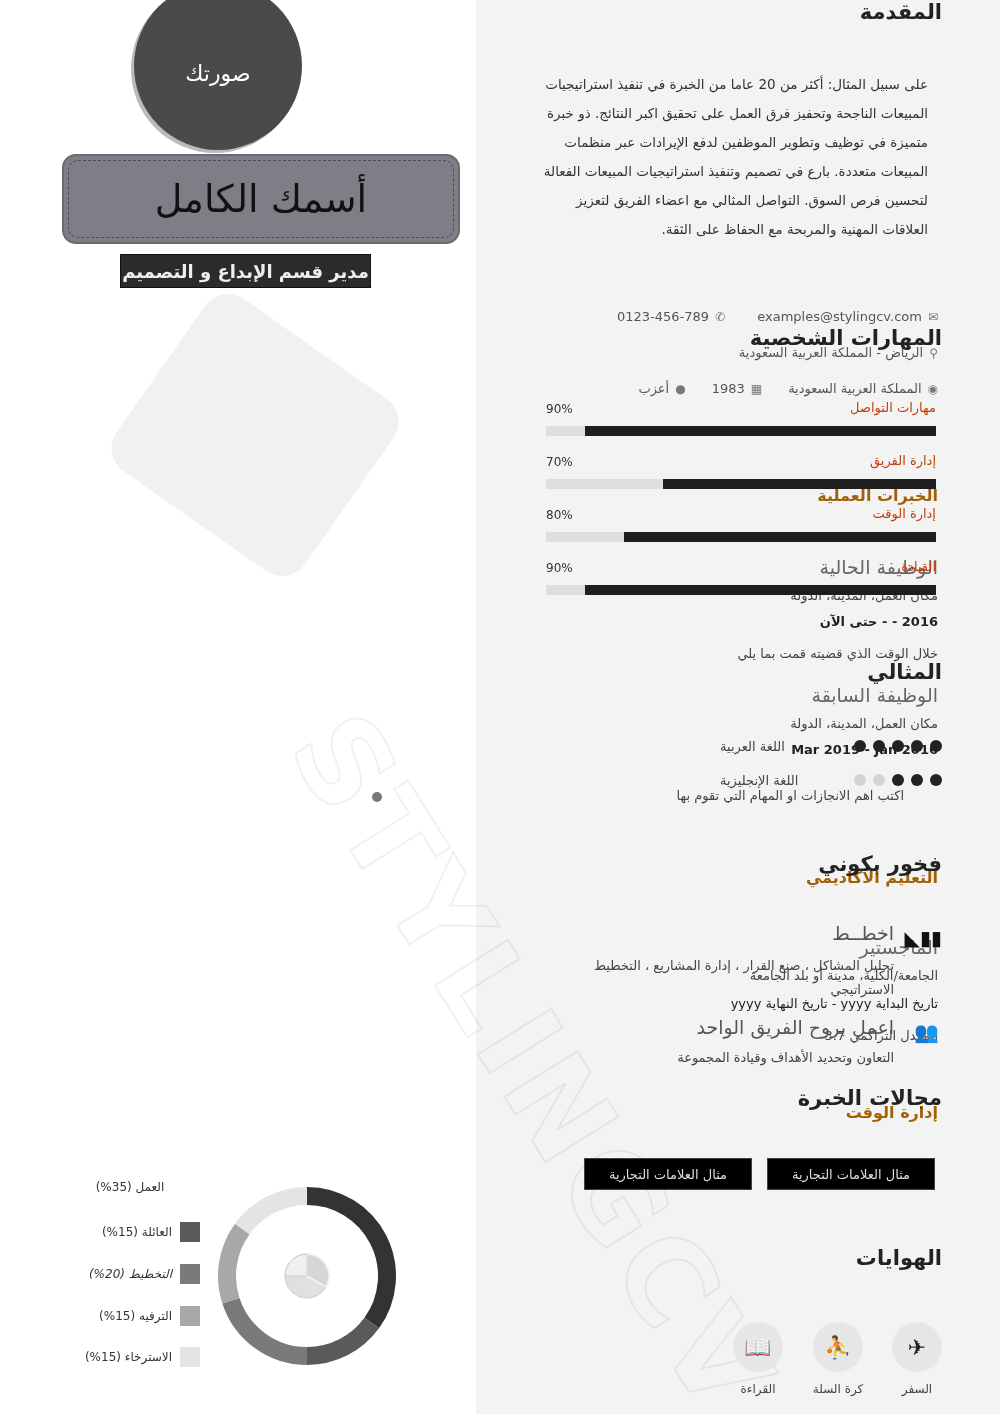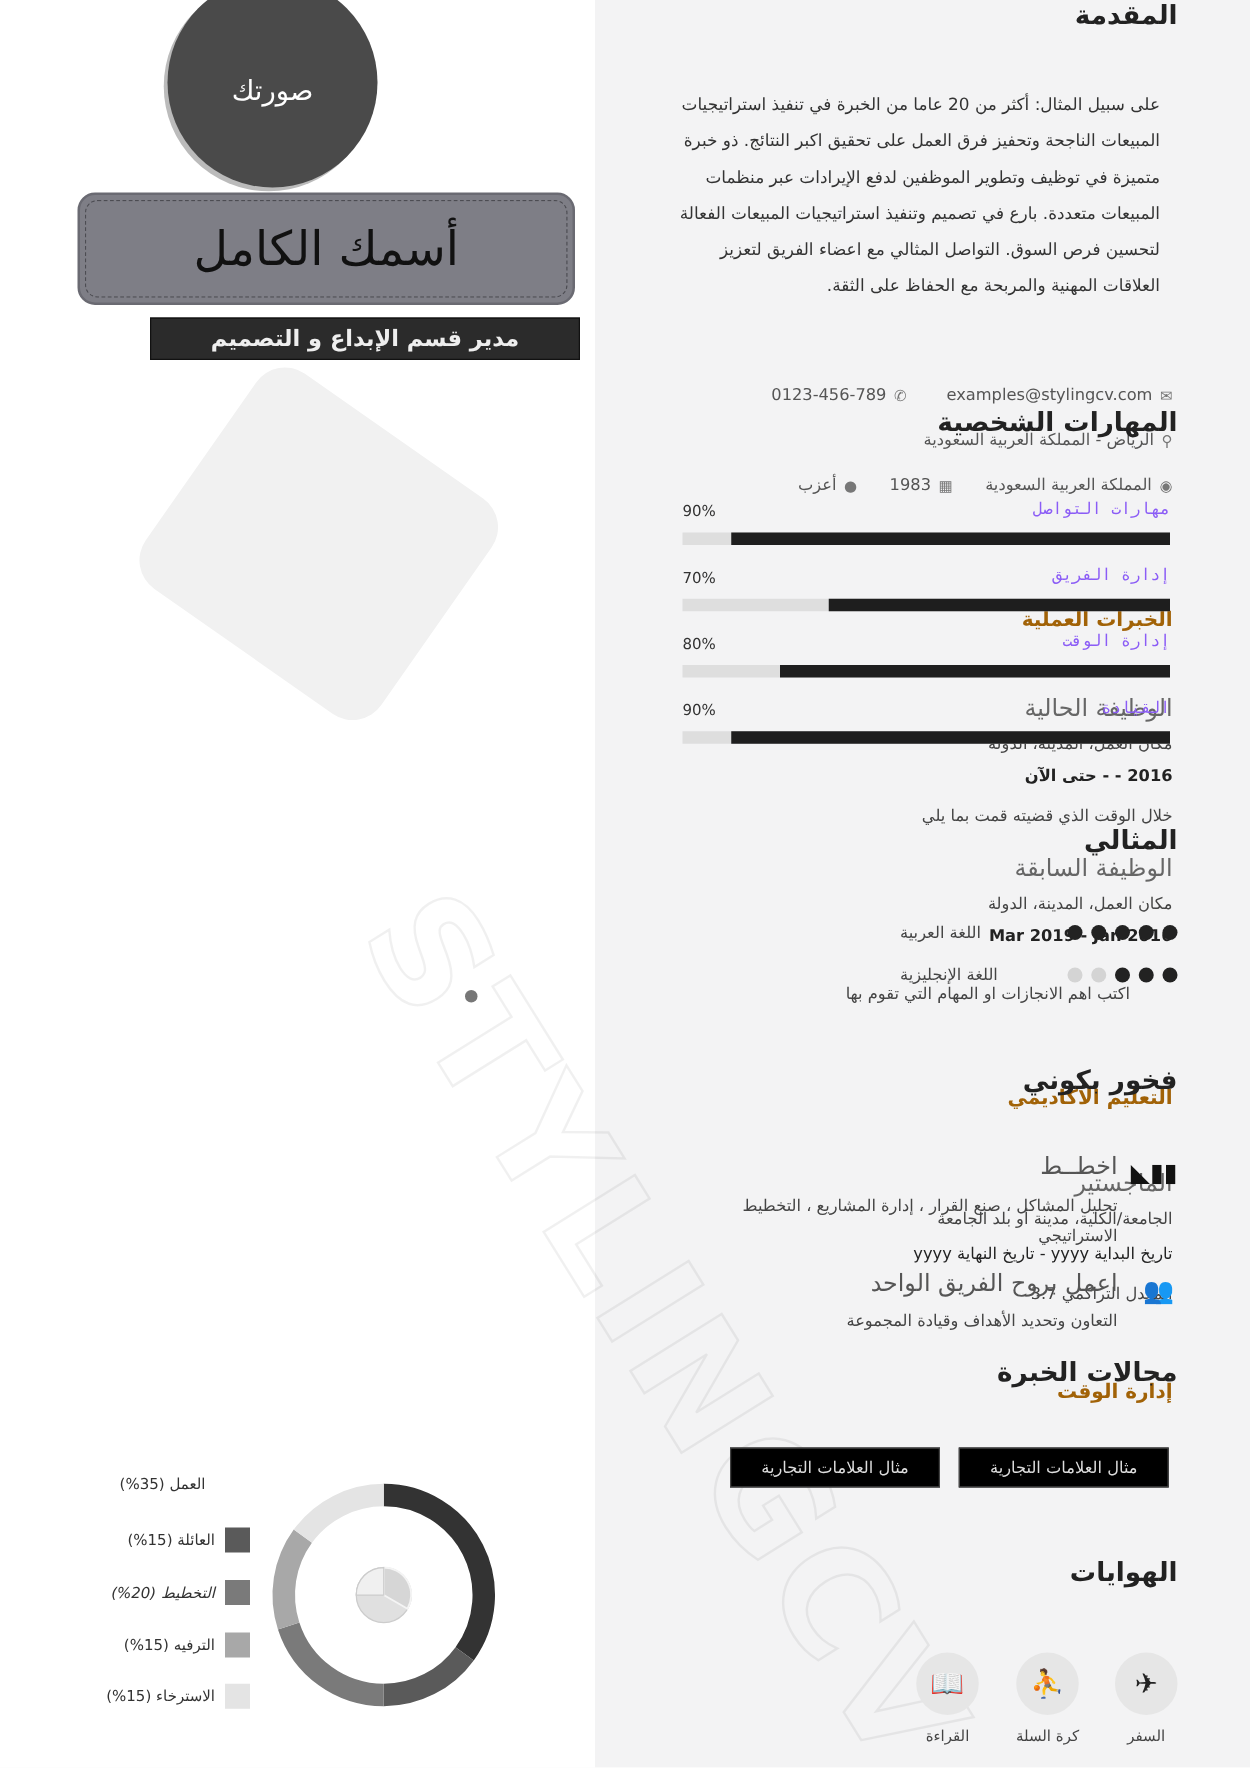--- a/index.html
+++ b/index.html
@@ -15,21 +15,21 @@
 
   
   .photo { position: absolute; left: 134px; top: 0; width: 168px; height: 150px; background: #4a4a4a; border-radius: 0 0 84px 84px / 0 0 80px 80px; box-shadow: -3px 3px 0 #bbb; display: flex; align-items: center; justify-content: center; }
   .photo { border-radius: 50%; top: -18px; height: 168px; }
   .photo span { color: #fff; font-size: 22px; margin-top: 14px; }
 
   .name-box { position: absolute; left: 62px; top: 154px; width: 398px; height: 90px; background: #7e7e86; border-radius: 14px; border: 2px solid #6a6a72; display: flex; align-items: center; justify-content: center; }
   .name-box::after { content: ""; position: absolute; inset: 4px; border: 1px dashed #4c4c52; border-radius: 10px; }
   .name-box span { font-size: 38px; color: #111; }
 
-  .title-bar { position: absolute; left: 120px; top: 254px; width: 344px; height: 34px; background: #2b2b2b; border: 1px solid #111; display: flex; align-items: center; justify-content: center; }
+  .title-bar { position: absolute; left: 120px; top: 254px; width: 251px; height: 34px; background: #2b2b2b; border: 1px solid #111; display: flex; align-items: center; justify-content: center; }
   .title-bar span { color: #eee; font-size: 18px; font-weight: bold; }
 
   .contact-row { position: absolute; right: 62px; display: flex; align-items: center; gap: 6px; font-size: 13px; color: #555; direction: rtl; }
   .ic { display: inline-block; color: #777; font-size: 12px; }
 
   .h-left { position: absolute; right: 62px; font-size: 16px; font-weight: bold; color: #a16207; }
   .job-title { position: absolute; right: 62px; font-size: 19px; color: #666; }
   .line { position: absolute; right: 62px; font-size: 13px; color: #444; }
   .bold-line { position: absolute; right: 62px; font-size: 13px; color: #222; font-weight: bold; }
 
@@ -38,21 +38,21 @@
   .legend { position: absolute; left: 60px; top: 1180px; width: 140px; }
   .legend-item { position: absolute; left: 0; width: 140px; height: 22px; display: flex; align-items: center; justify-content: flex-end; gap: 8px; direction: ltr; }
   .legend-item .lbl { font-size: 12px; color: #333; direction: rtl; }
   .legend-item .sw { width: 20px; height: 20px; }
 
   
   .h-right { position: absolute; right: 58px; font-size: 21px; font-weight: bold; color: #222; }
   .intro { position: absolute; right: 72px; top: 70px; width: 390px; font-size: 13.5px; line-height: 29px; color: #333; text-align: right; }
 
   .skill { position: absolute; left: 546px; width: 390px; height: 50px; }
-  .skill .sname { position: absolute; right: 0; top: 0; font-size: 13px; color: #8b5cf6; font-family: Liberation Mono, monospace; }
+  .skill .sname { position: absolute; right: 0; top: 0; font-size: 13px; color: #c2410c; }
   .skill .spct { position: absolute; left: 0; top: 2px; font-size: 12px; color: #333; direction: ltr; text-align: center; }
   .skill .track { position: absolute; left: 0; top: 26px; width: 390px; height: 10px; background: #dedede; }
   .skill .fill { position: absolute; right: 0; top: 0; height: 10px; background: #1e1e1e; }
 
   .lang { position: absolute; left: 720px; width: 222px; height: 24px; display: flex; align-items: center; justify-content: space-between; }
   .lang .lname { font-size: 13px; color: #444; }
   .dots { display: flex; gap: 7px; direction: rtl; }
   .dot { width: 12px; height: 12px; border-radius: 50%; background: #222; }
   .dot.off { background: #d4d4d4; }
 

